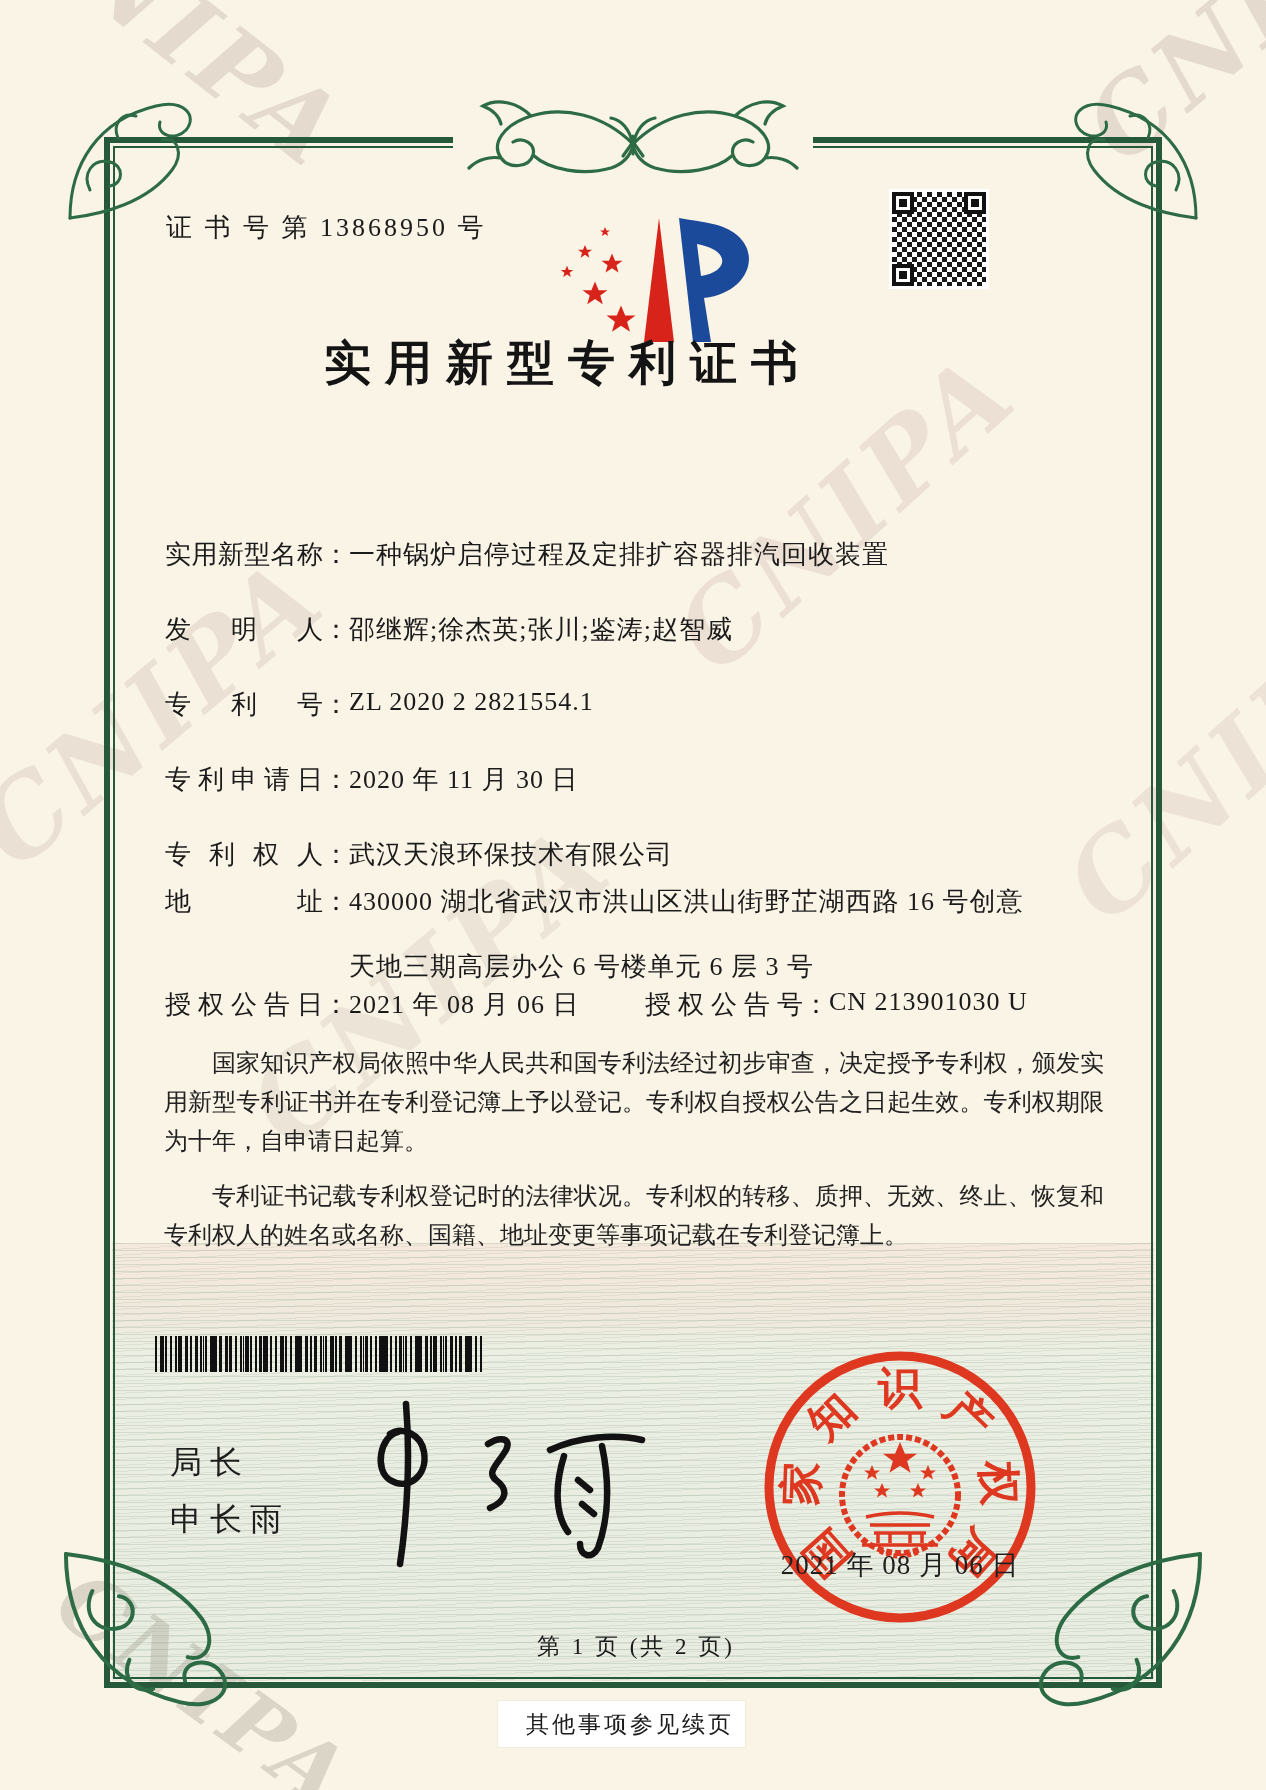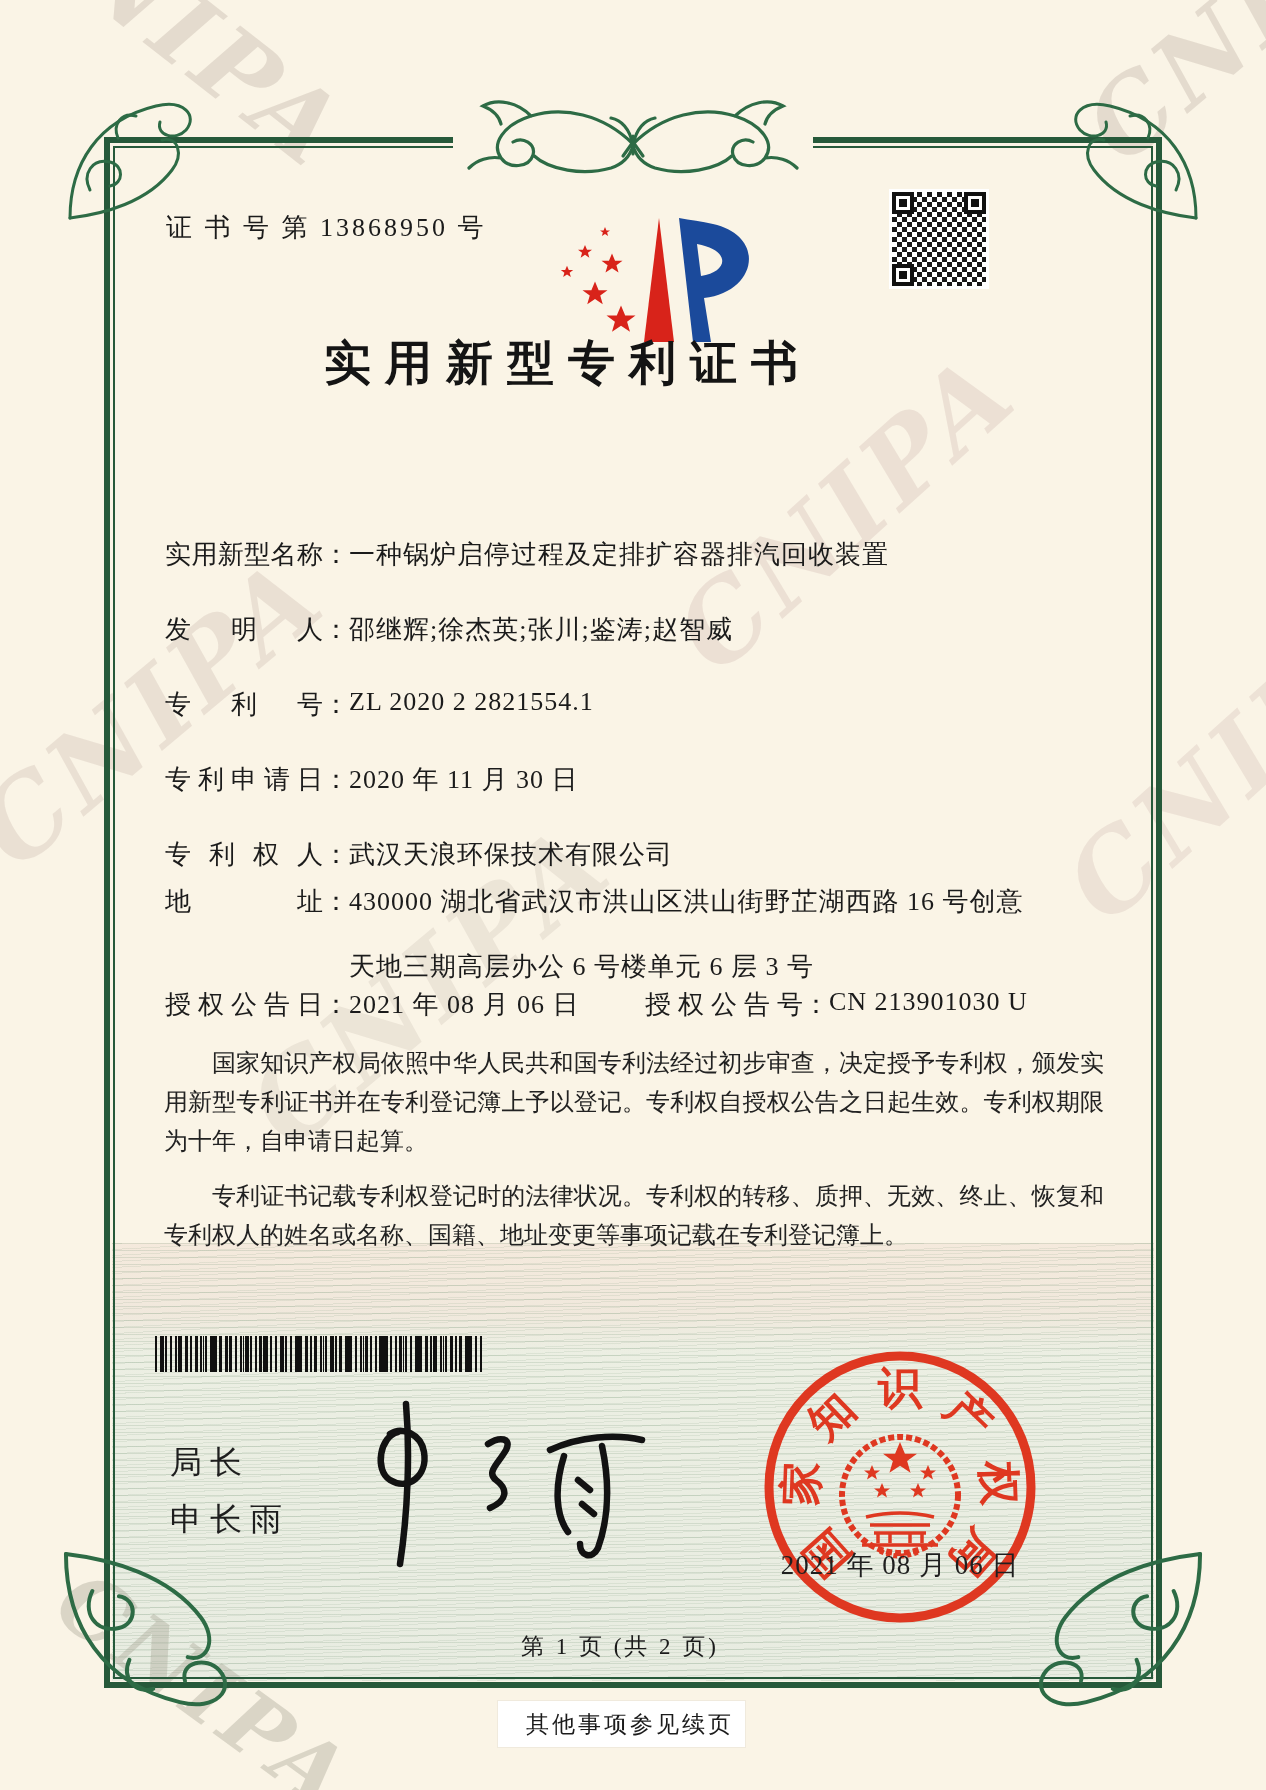--- a/index.html
+++ b/index.html
@@ -72,21 +72,21 @@
   }
   .signer{position:absolute;left:170px;z-index:5;font-size:32px;letter-spacing:8px;color:#1e1e1e;
     font-family:"DejaVu Sans","Liberation Sans",sans-serif;}
   .signer.t1{top:1441px;} .signer.t2{top:1498px;}
   .signature{position:absolute;left:340px;top:1392px;width:320px;height:190px;z-index:5;}
   .seal{position:absolute;left:758px;top:1345px;width:284px;height:284px;z-index:6;opacity:.95;}
   .seal-date{
     position:absolute;left:756px;top:1547px;width:288px;z-index:7;text-align:center;
     font-size:27px;letter-spacing:1px;color:#1f1f1f;font-weight:500;
   }
-  .page-footer{position:absolute;left:0;top:1631px;width:1240px;z-index:5;text-align:center;font-size:23px;letter-spacing:3px;}
+  .page-footer{position:absolute;left:16px;top:1631px;width:1240px;z-index:5;text-align:center;font-size:23px;letter-spacing:3px;}
   .note-box{
     position:absolute;left:498px;top:1701px;width:230px;height:46px;z-index:5;background:#ffffff;
     display:flex;align-items:center;justify-content:center;font-size:23px;letter-spacing:3px;
     box-shadow:0 0 0 1px rgba(0,0,0,.04);
     padding-left:17px;
   }
 </style>
 </head>
 <body>
 

